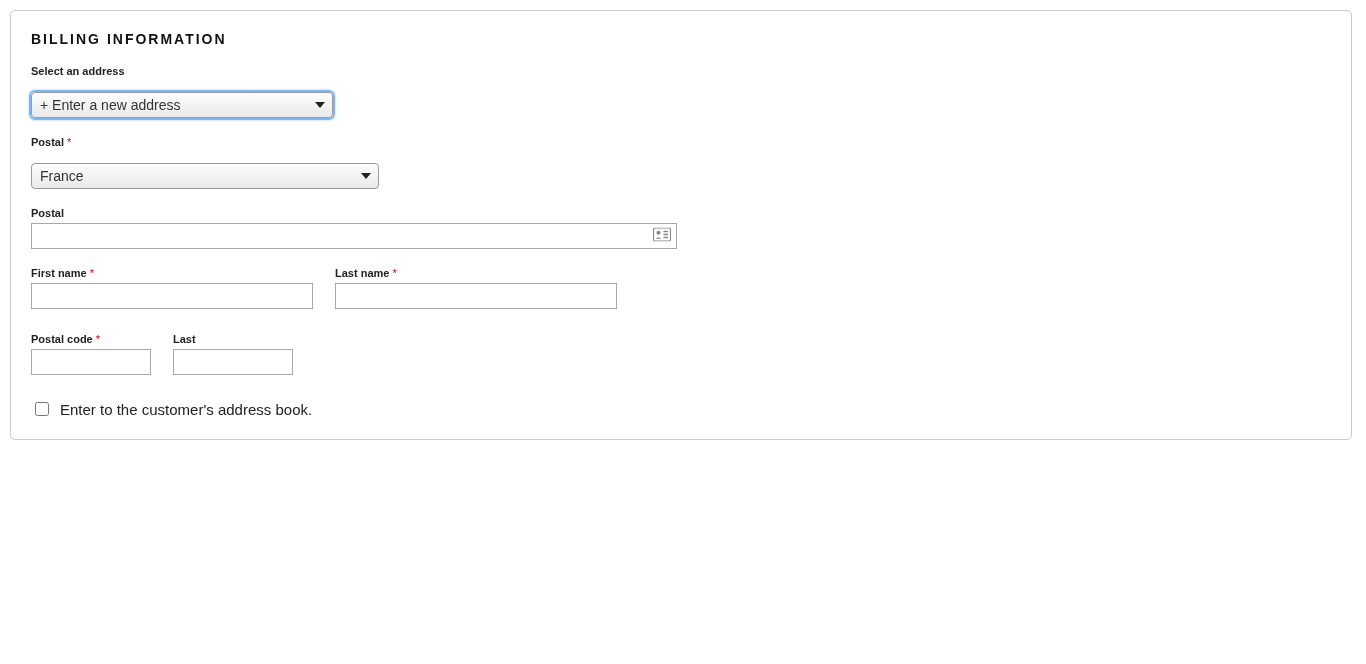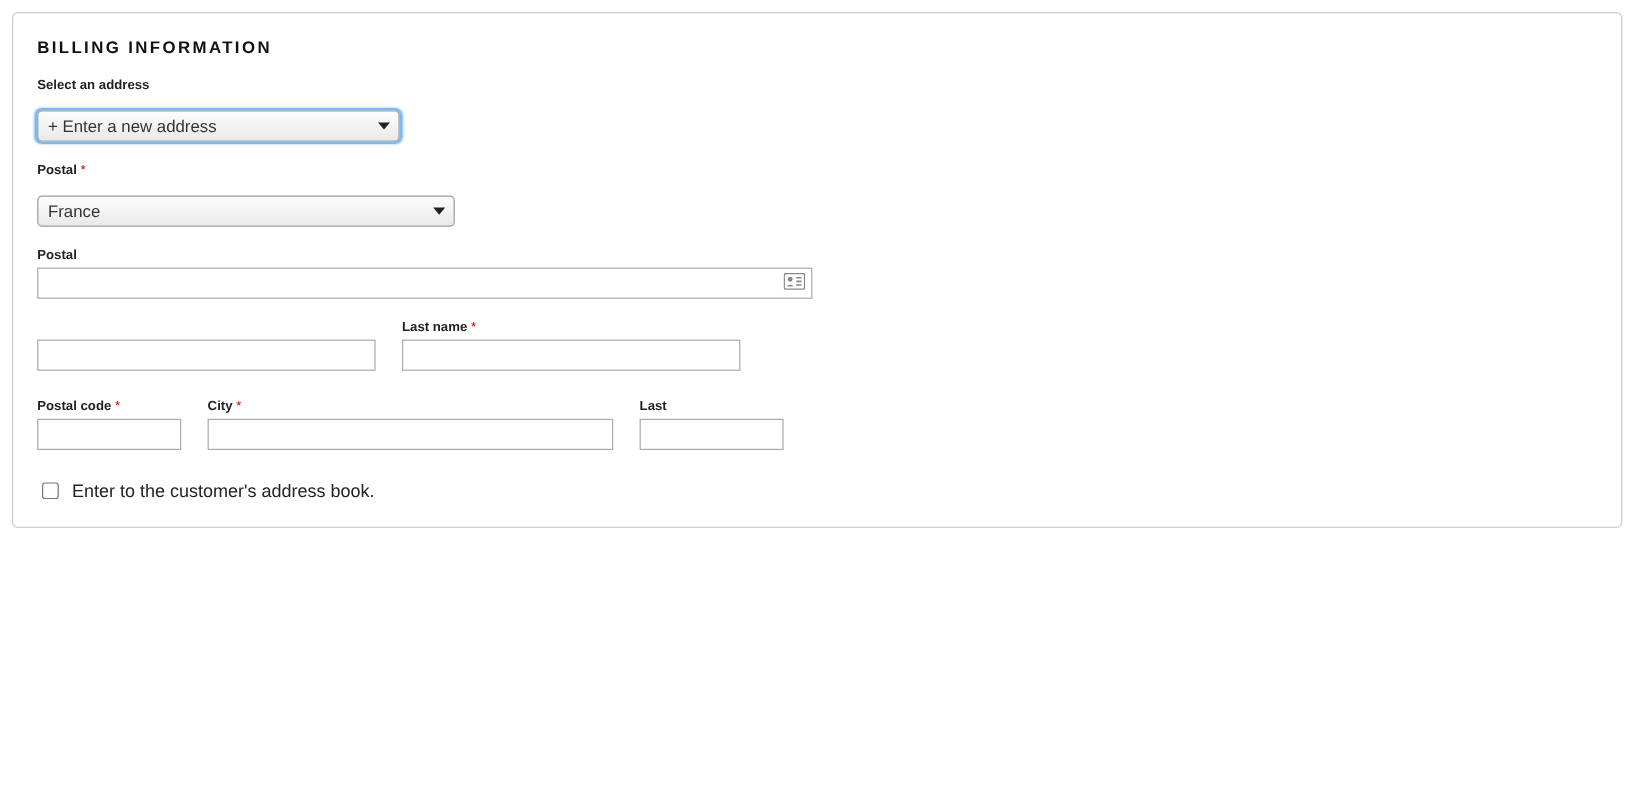--- a/index.html
+++ b/index.html
@@ -129,20 +129,24 @@
           <line x1="10.5" y1="4" x2="15" y2="4" stroke="#888" stroke-width="1.3"></line>
           <line x1="10.5" y1="7" x2="15" y2="7" stroke="#888" stroke-width="1.3"></line>
           <line x1="10.5" y1="10" x2="15" y2="10" stroke="#888" stroke-width="1.3"></line>
         </svg>
       </span>
     </span>
   </div>
 
   <div class="row row-wrap">
     <div class="field">
+      <span class="label">
+        <span>First name</span>
+        <span class="req">*</span>
+      </span>
       <input type="text" class="text-input w-name" value="" style="">
     </div>
     <div class="field">
       <span class="label">
         <span>Last name</span>
         <span class="req">*</span>
       </span>
       <input type="text" class="text-input w-name" value="" style="">
     </div>
   </div>
@@ -150,27 +154,20 @@
 
   <div class="row row-wrap" style="margin-top:22px;">
     <div class="field">
       <span class="label">
         <span>Postal code</span>
         <span class="req">*</span>
       </span>
       <input type="text" class="text-input w-postal" value="" style="">
     </div>
     <div class="field">
-      <span class="label">
-        <span>City</span>
-        <span class="req">*</span>
-      </span>
-      <input type="text" class="text-input w-city" value="" style="">
-    </div>
-    <div class="field">
       <span class="label">Last</span>
       <input type="text" class="text-input w-cedex" value="" style="">
     </div>
   </div>
 
   <div class="checkbox-row">
     <input type="checkbox" style="">
     <span>Enter to the customer's address book.</span>
   </div>
 

